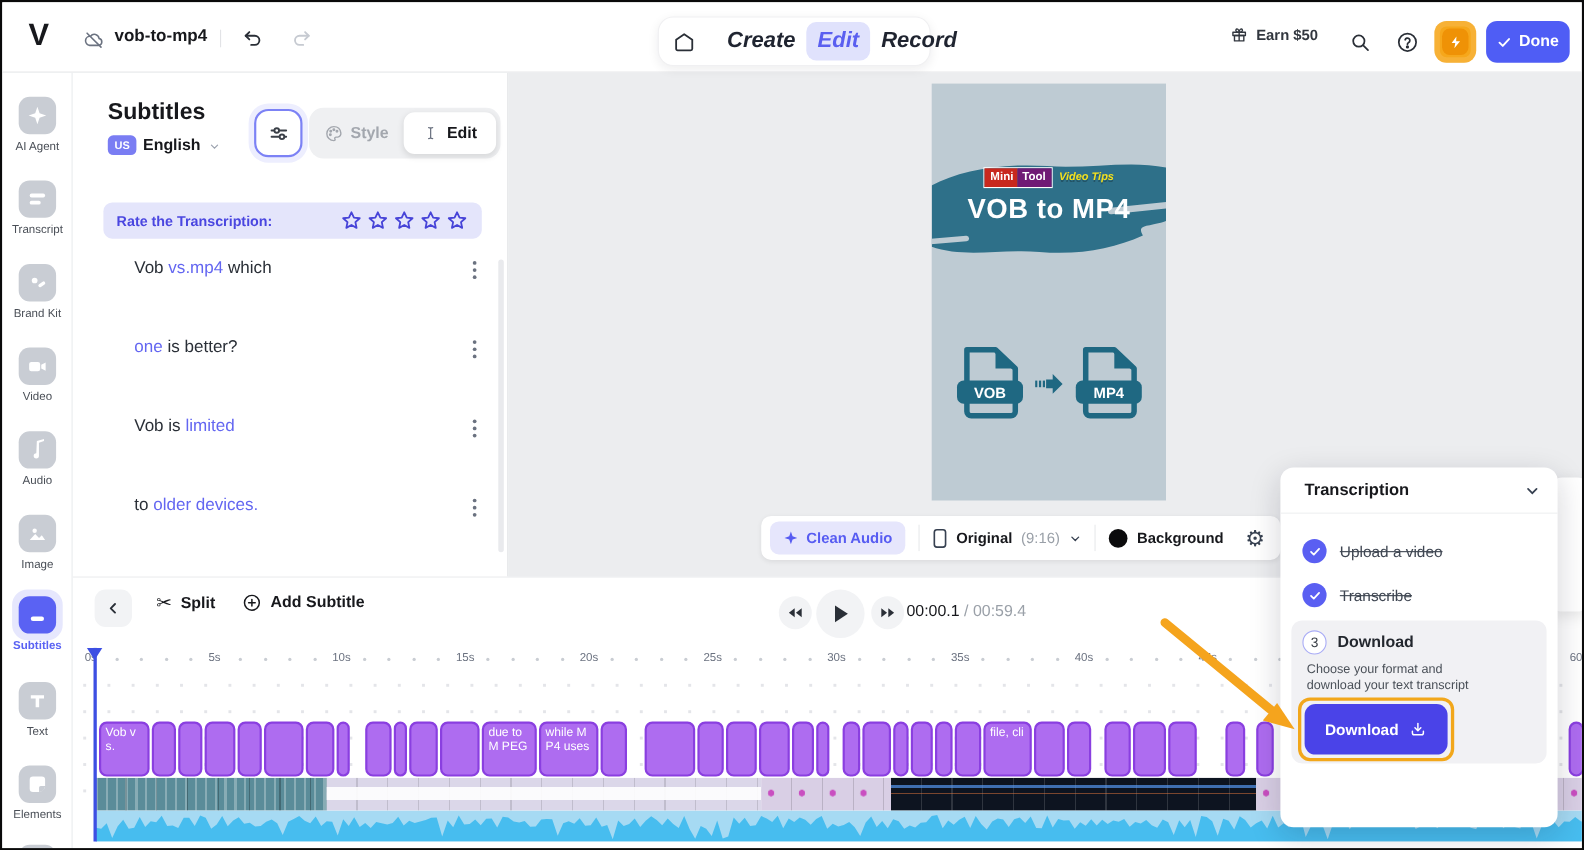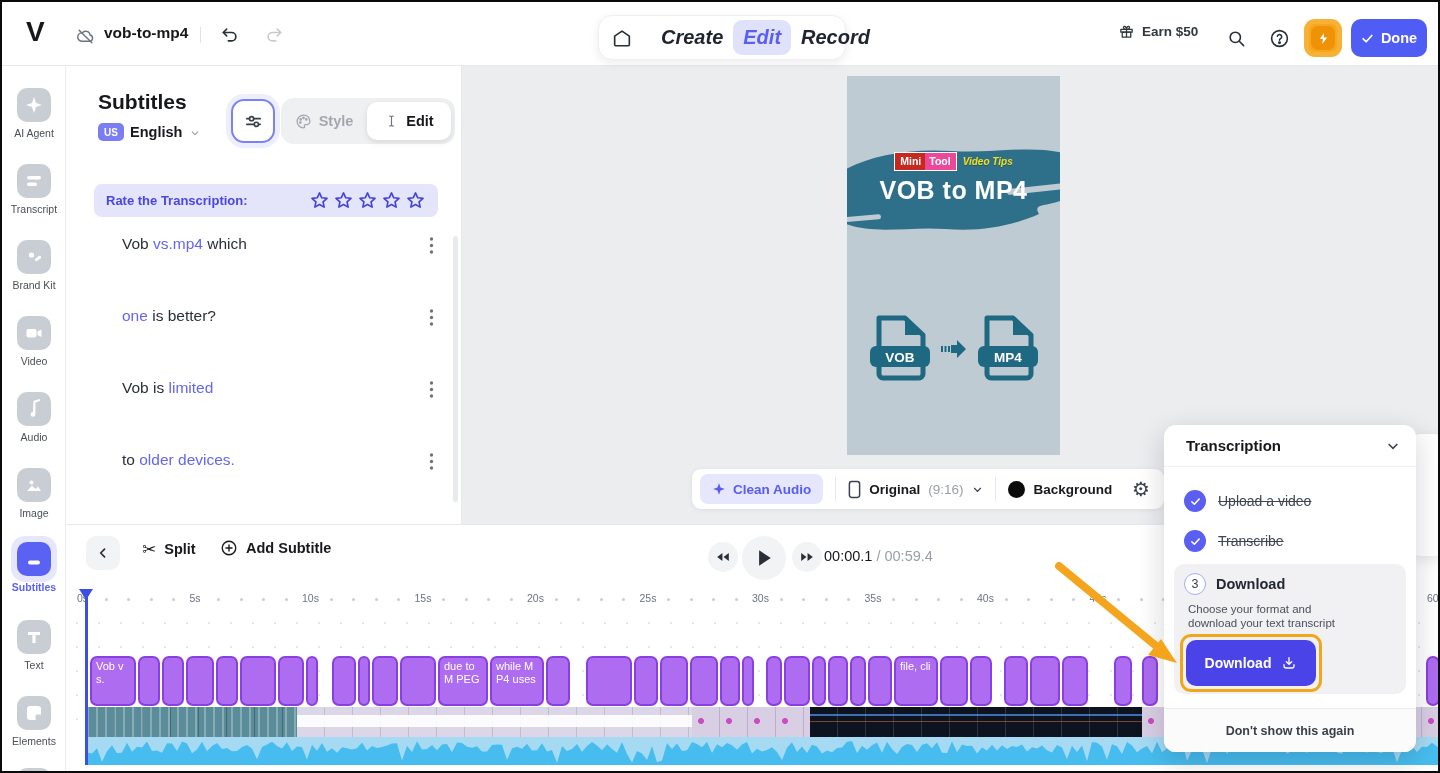--- a/index.html
+++ b/index.html
@@ -67,21 +67,21 @@
   .kebab { margin-left:auto; color:#6B7280; padding:2px 4px; cursor:pointer; }
   .sp-scroll { left:387px; top:170px; width:5px; height:266px; border-radius:3px; background:#E9EAED; }
 
   
   .canvas { left:460px; top:64px; width:980px; height:458px; background:#ECEDEF; }
   .preview { left:385px; top:10px; width:213px; height:379px; background:#BECBD3; overflow:hidden; }
   .brush-layer { left:0; top:52px; }
   .brandrow { left:0; top:76px; width:213px; display:flex; align-items:center; justify-content:center; gap:6px; }
   .mtbox { display:flex; border:1px solid #fff; font-weight:800; font-size:10.5px; line-height:1; }
   .mtbox .mini { background:#C8281E; color:#fff; padding:3px 4px 3px 5px; }
-  .mtbox .tool { background:#ec4899; color:#fff; padding:3px 5px 3px 4px; }
+  .mtbox .tool { background:#701a75; color:#fff; padding:3px 5px 3px 4px; }
   .tips { color:#F2E01F; font-style:italic; font-weight:800; font-size:10px; text-shadow:0 1px 0 rgba(0,0,0,.25); }
   .headline { left:0; top:100px; width:213px; text-align:center; color:#fff; font-weight:800; font-size:25px; letter-spacing:.5px; }
   .filesrow { left:0; top:238px; width:213px; display:flex; align-items:center; justify-content:center; gap:10px; }
 
   
   .ctrlbar { left:230px; top:403px; width:472px; height:40px; background:#fff; border-radius:9px;
              box-shadow:0 1px 5px rgba(0,0,0,.07); display:flex; align-items:center; z-index:5; }
   .clean { margin-left:8px; height:30px; background:#E6E6FC; border-radius:8px; display:flex; align-items:center;
            gap:7px; padding:0 12px; color:#575CF2; font-size:13.5px; font-weight:600; cursor:pointer; }
   .cb-div { width:1px; height:24px; background:#E8E9EB; margin:0 12px; }
@@ -701,15 +701,14 @@
         <span>Download</span>
         <span>
           <svg width="16" height="16" viewBox="0 0 24 24" fill="none" stroke="#fff" stroke-width="2" stroke-linecap="round" stroke-linejoin="round">
             <path d="M12 4 V13"></path>
               <path d="M8 10 L12 14 L16 10"></path>
               <path d="M4.5 14.5 V17 a2.5 2.5 0 0 0 2.5 2.5 H17 a2.5 2.5 0 0 0 2.5 -2.5 V14.5"></path>
           </svg>
         </span>
       </div>
     </div>
-    <div class="pp-footer">Don't show this again</div>
   </aside>
 </div>
 
 </body></html>

